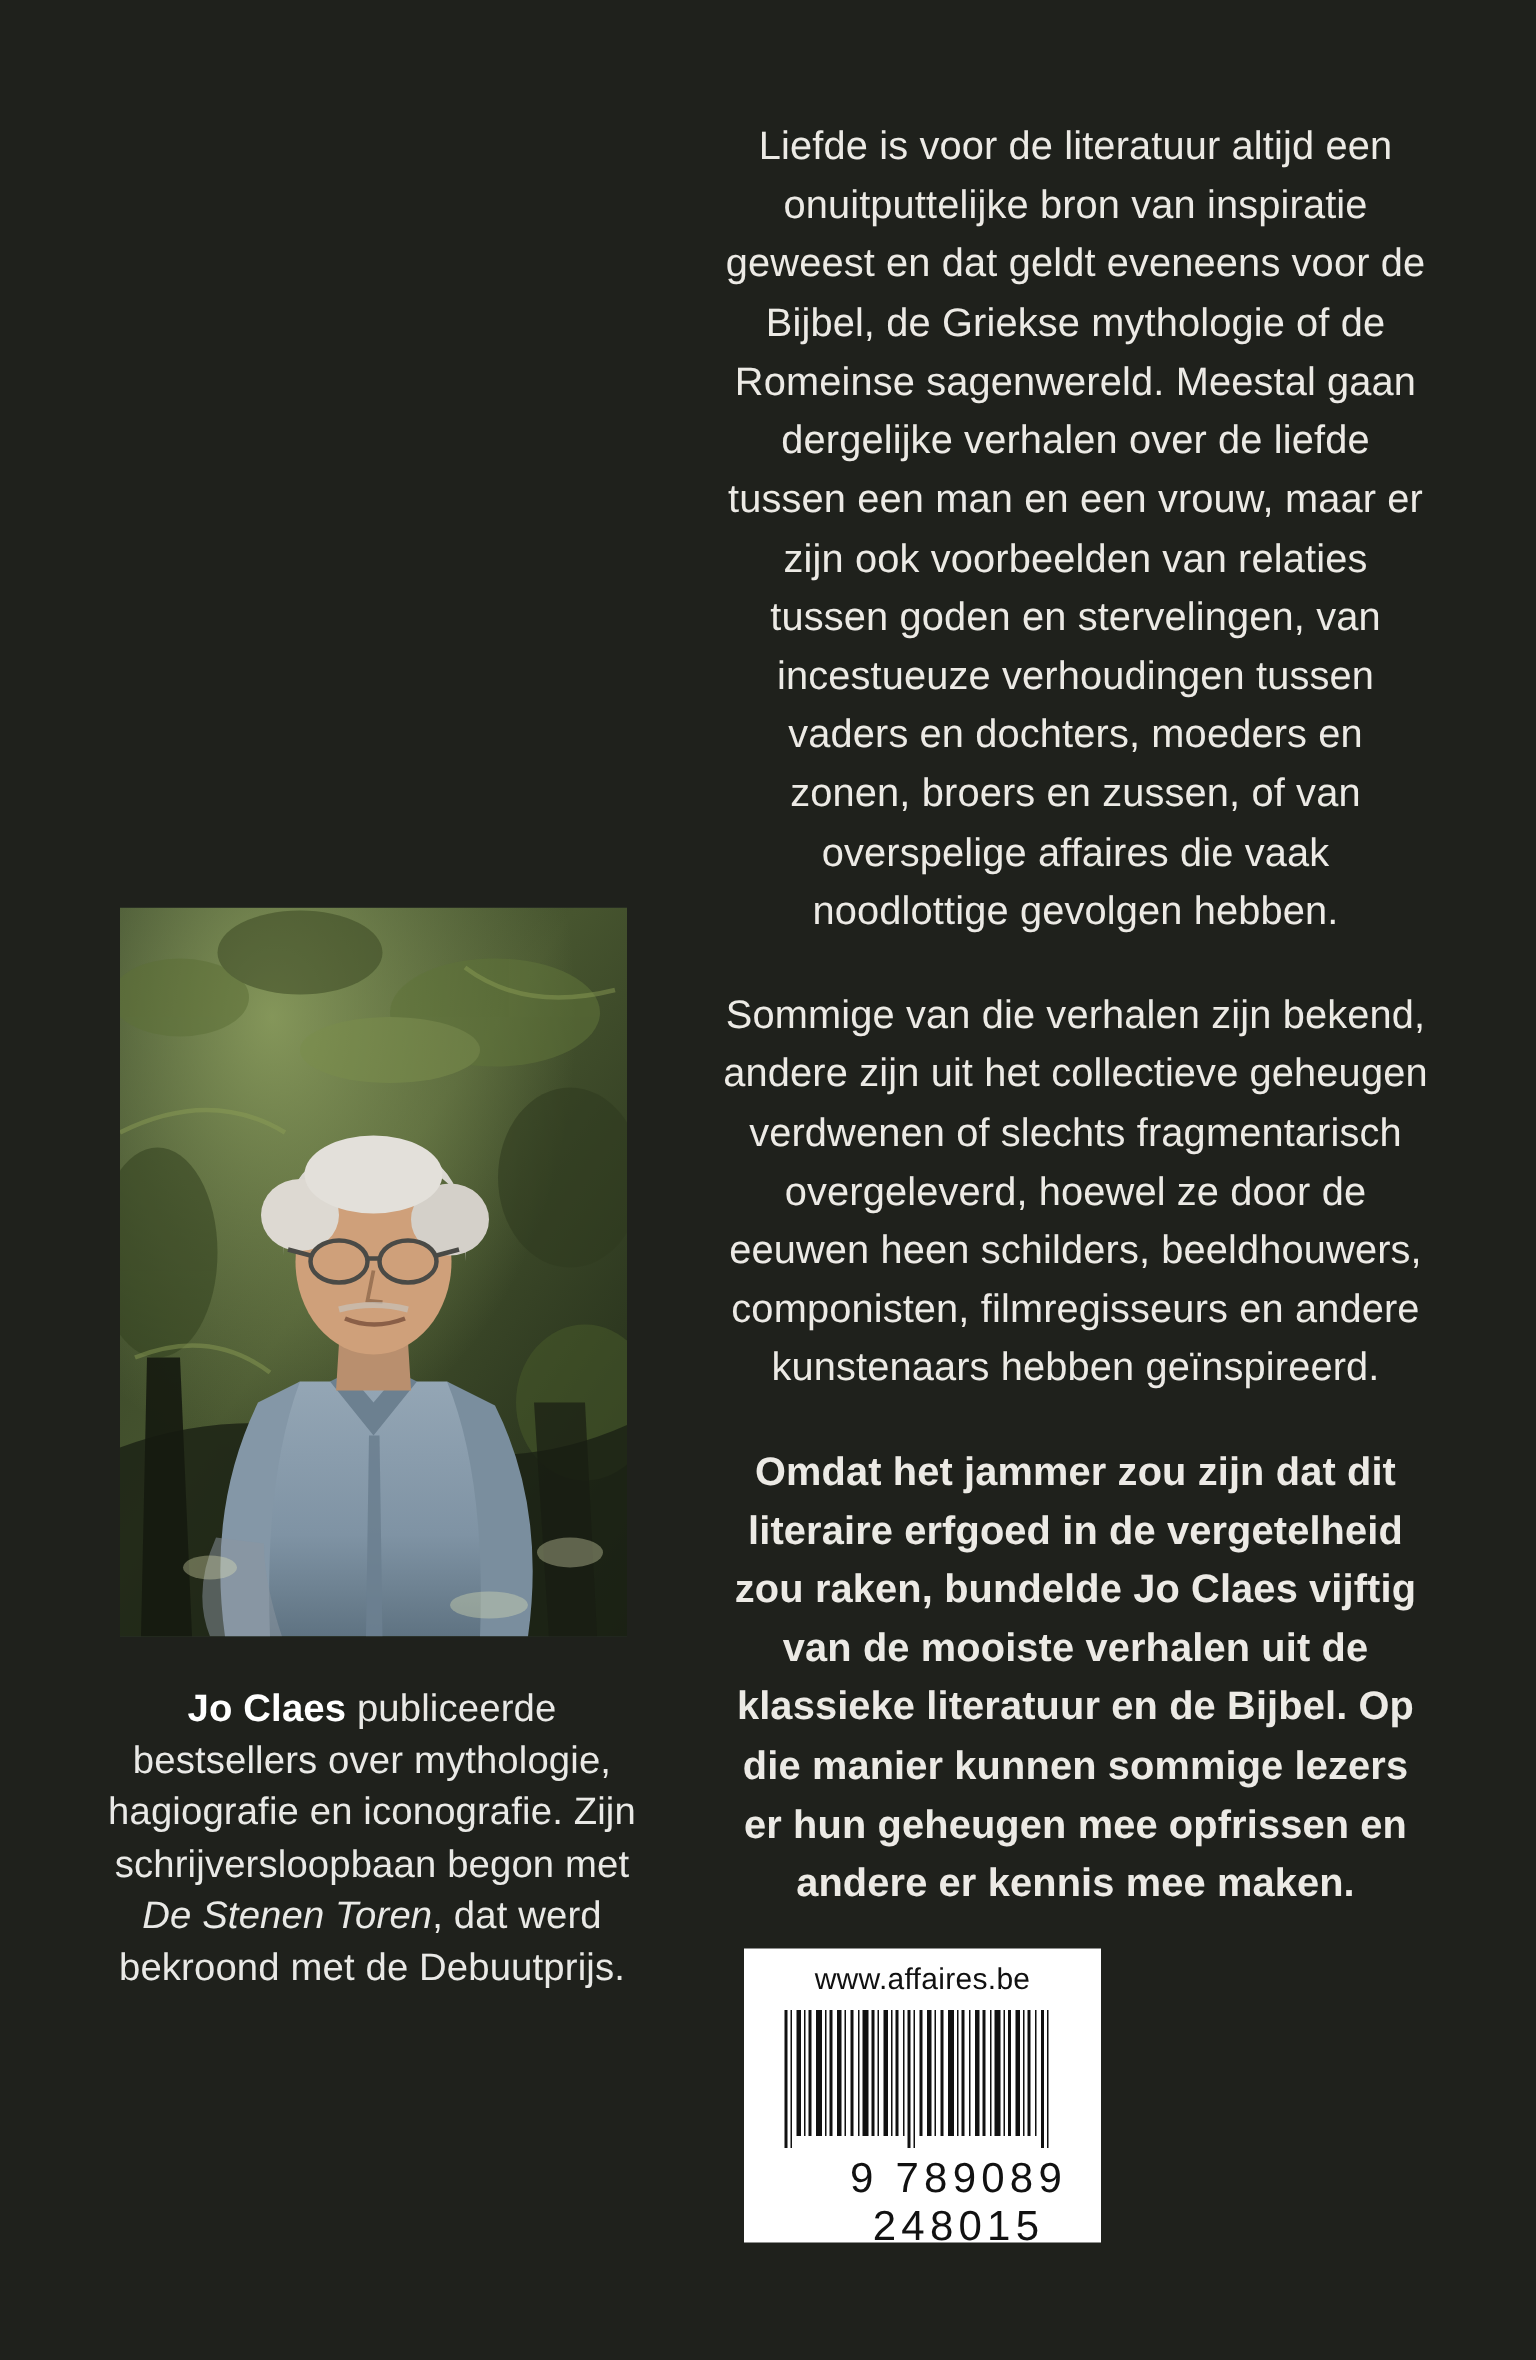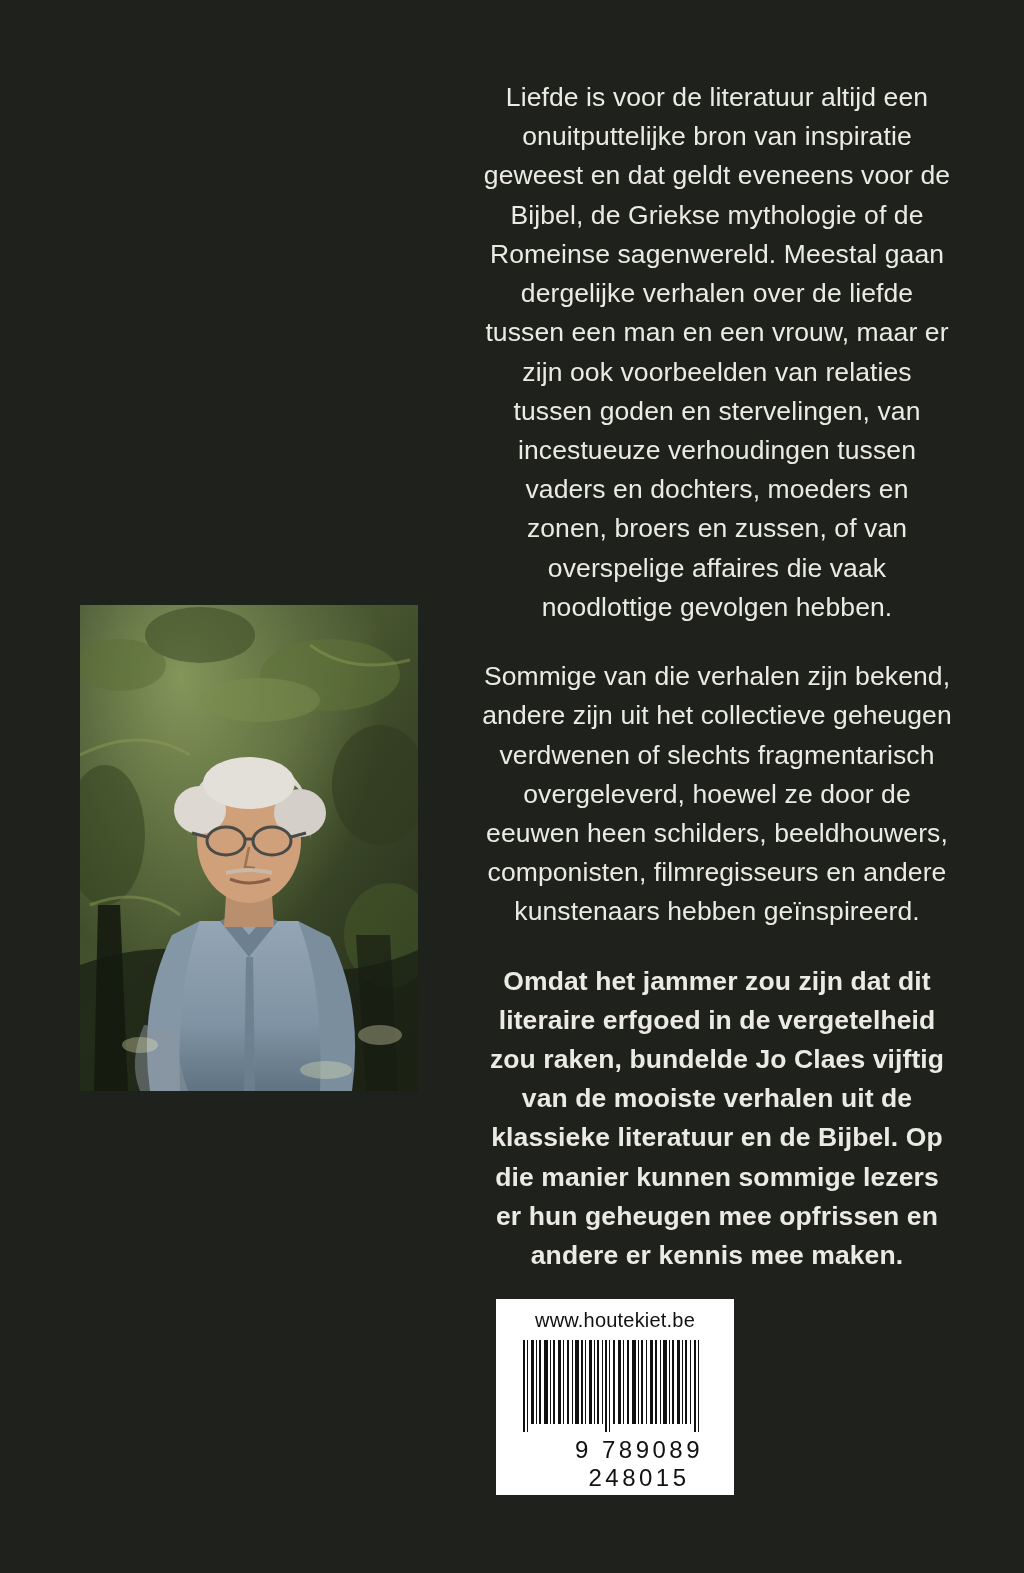--- a/index.html
+++ b/index.html
@@ -73,21 +73,21 @@
     font-size: 20px;
     color: #111111;
     letter-spacing: 0.2px;
     margin-bottom: 6px;
   }
   .barcode-bars {
     display: block;
     margin: 0 auto;
   }
   .barcode-digits {
-    font-size: 24px;
+    font-size: 28px;
     color: #111111;
     letter-spacing: 3.5px;
     margin-top: 2px;
     font-family: "Liberation Sans", sans-serif;
     padding-left: 48px;
   }
 </style>
 </head>
 <body>
 
@@ -171,29 +171,32 @@
       <path d="M146 268 Q169 262 192 268" fill="none" stroke="#c6c2bb" stroke-width="4" opacity="0.7"></path>
 
       <g opacity="0.35" fill="#e4e7b8">
         <ellipse cx="300" cy="430" rx="22" ry="10"></ellipse>
         <ellipse cx="60" cy="440" rx="18" ry="8"></ellipse>
         <ellipse cx="246" cy="465" rx="26" ry="9"></ellipse>
       </g>
     </svg>
   </div>
 
+  <div class="author-bio">
+    <span class="name">Jo Claes</span><span> publiceerde bestsellers over mythologie, hagiografie en iconografie. Zijn schrijversloopbaan begon met </span><span class="title">De Stenen Toren</span><span>, dat werd bekroond met de Debuutprijs.</span>
+  </div>
 
   <div class="blurb">
     <p>Liefde is voor de literatuur altijd een onuitputtelijke bron van inspiratie geweest en dat geldt eveneens voor de Bijbel, de Griekse mythologie of de Romeinse sagenwereld. Meestal gaan dergelijke verhalen over de liefde tussen een man en een vrouw, maar er zijn ook voorbeelden van relaties tussen goden en stervelingen, van incestueuze verhoudingen tussen vaders en dochters, moeders en zonen, broers en zussen, of van overspelige affaires die vaak noodlottige gevolgen hebben.</p>
     <p>Sommige van die verhalen zijn bekend, andere zijn uit het collectieve geheugen verdwenen of slechts fragmentarisch overgeleverd, hoewel ze door de eeuwen heen schilders, beeldhouwers, componisten, filmregisseurs en andere kunstenaars hebben geïnspireerd.</p>
     <p>Omdat het jammer zou zijn dat dit literaire erfgoed in de vergetelheid zou raken, bundelde Jo Claes vijftig van de mooiste verhalen uit de klassieke literatuur en de Bijbel. Op die manier kunnen sommige lezers er hun geheugen mee opfrissen en andere er kennis mee maken.</p>
   </div>
 
   <div class="barcode-block">
-    <div class="barcode-url">www.houtekiet.be</div>
+    <div class="barcode-url">www.affaires.be</div>
     <svg class="barcode-bars" width="200" height="96" viewBox="0 0 200 96">
       <rect x="0" y="0" width="200" height="96" fill="#ffffff"></rect>
       <g fill="#111111">
         <rect x="8" y="2" width="2" height="92"></rect>
         <rect x="12" y="2" width="1" height="92"></rect>
         <rect x="16" y="2" width="3" height="84"></rect>
         <rect x="21" y="2" width="1" height="84"></rect>
         <rect x="24" y="2" width="2" height="84"></rect>
         <rect x="29" y="2" width="4" height="84"></rect>
         <rect x="35" y="2" width="1" height="84"></rect>

